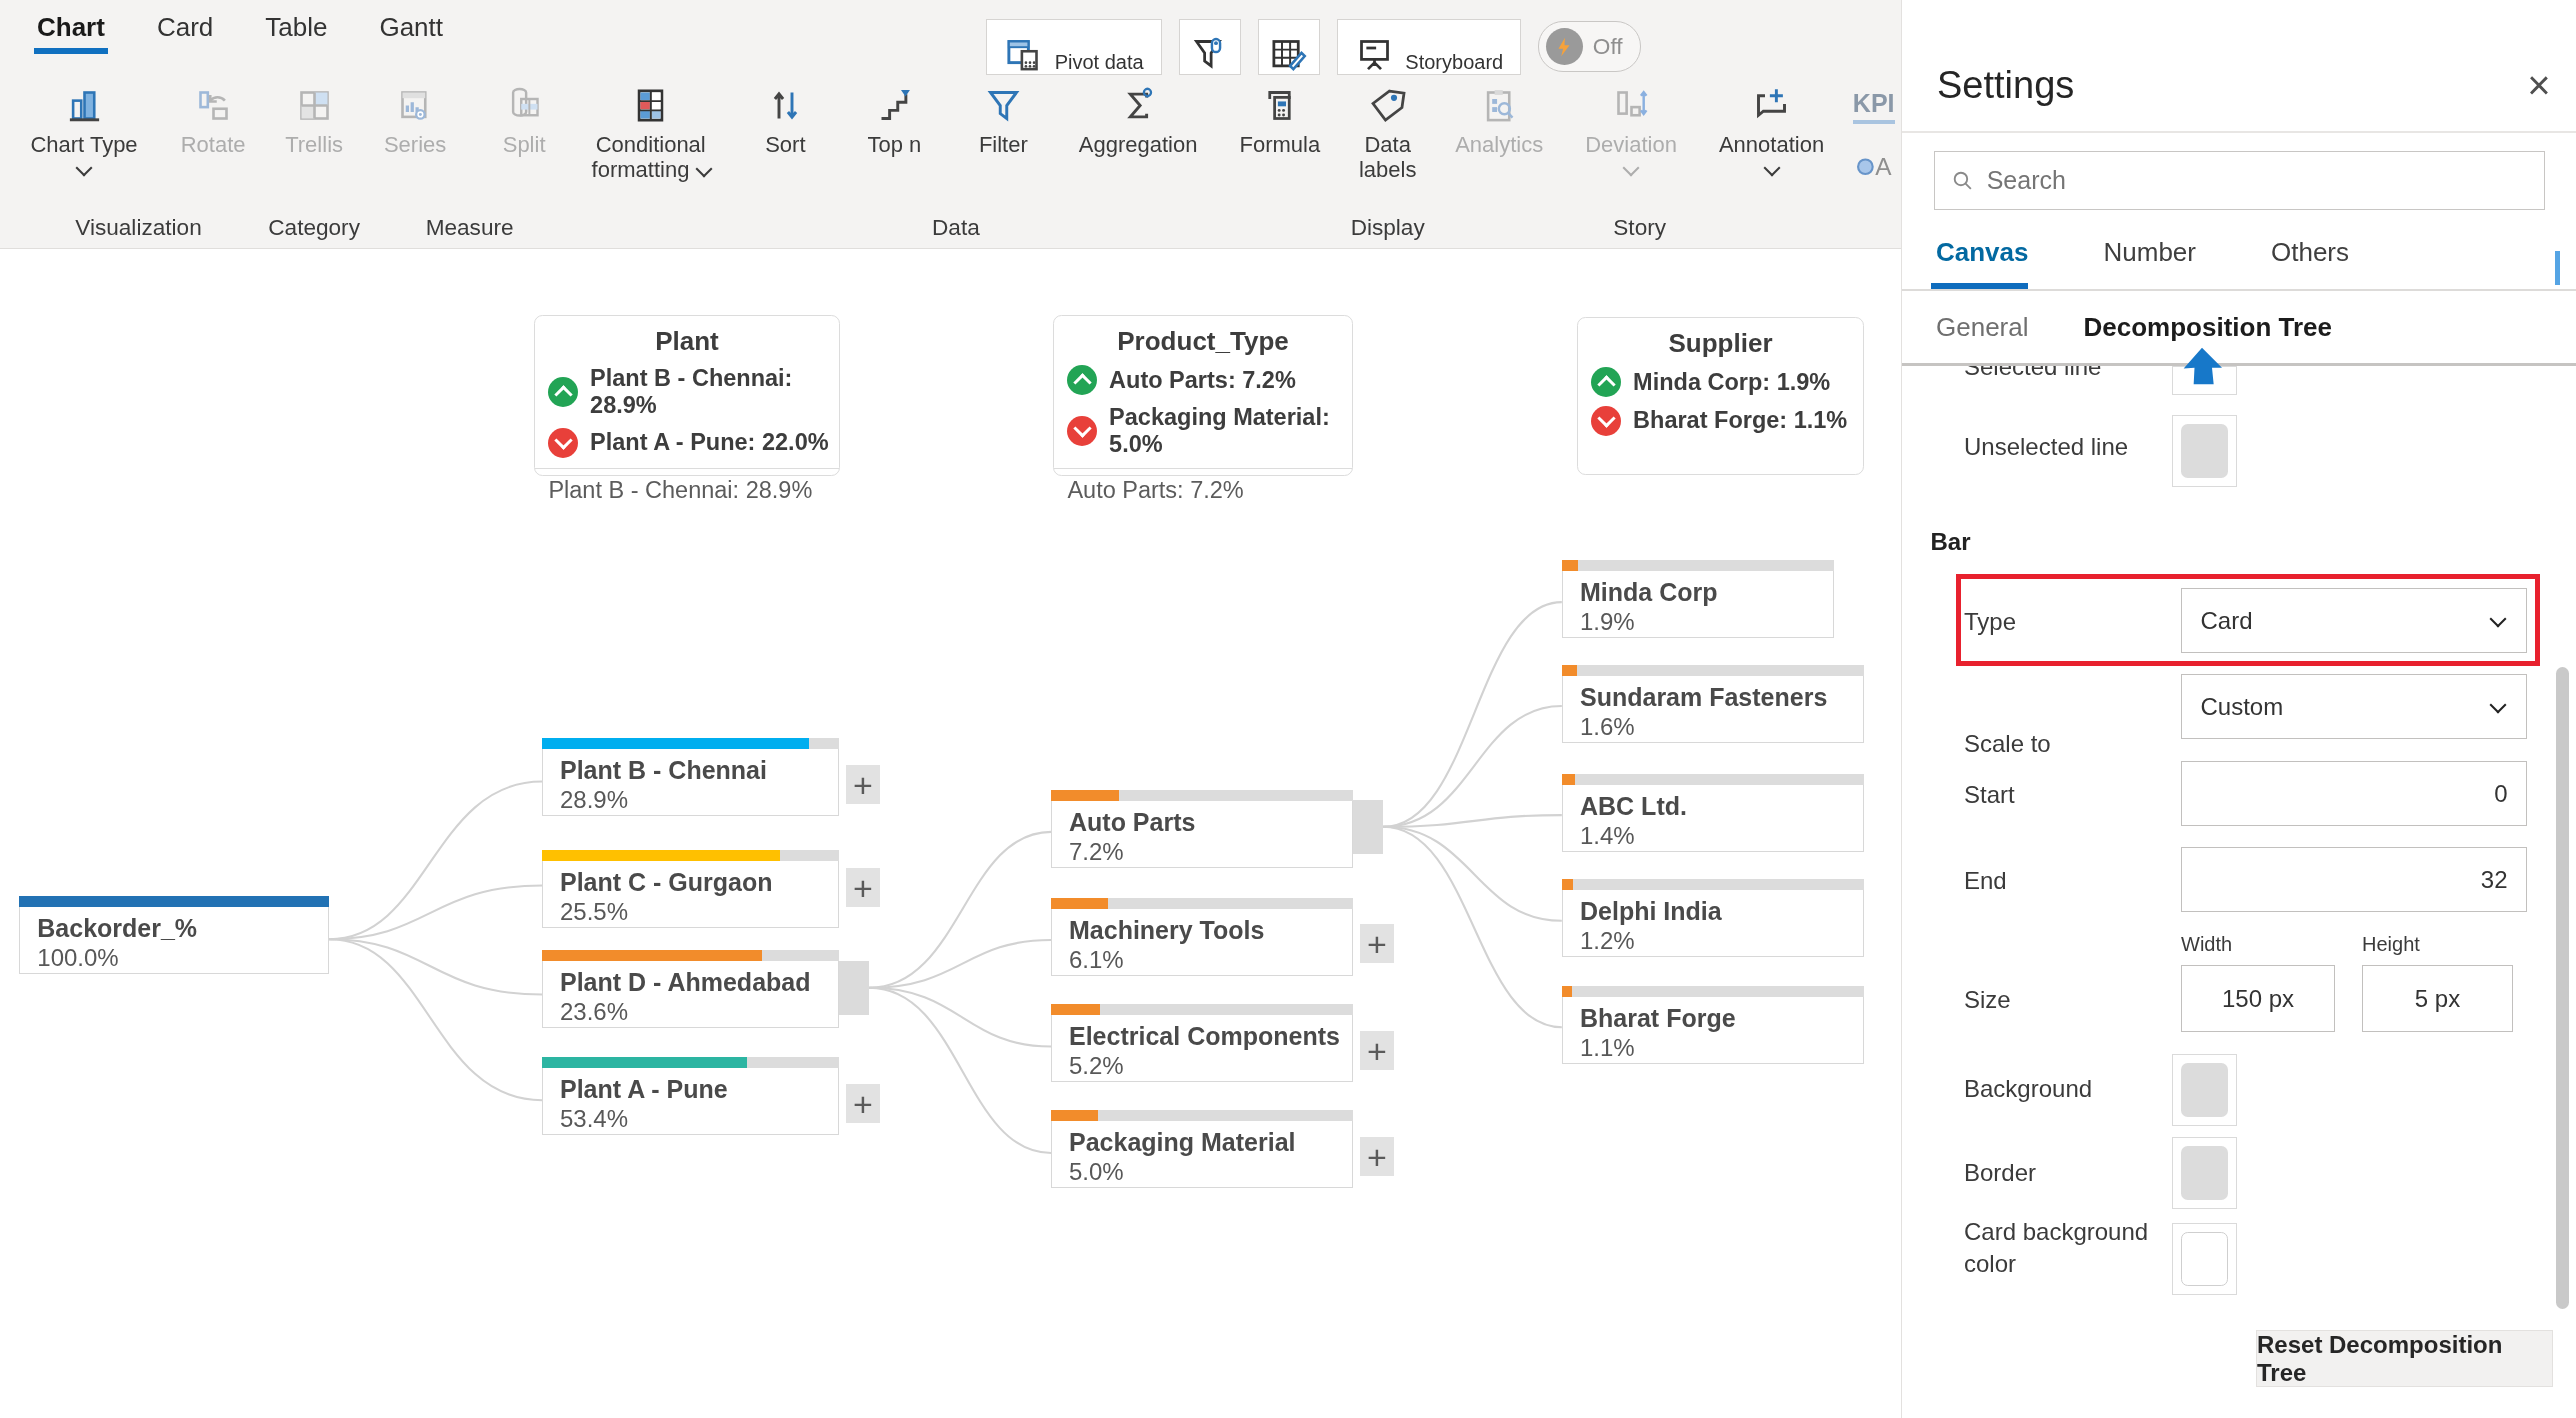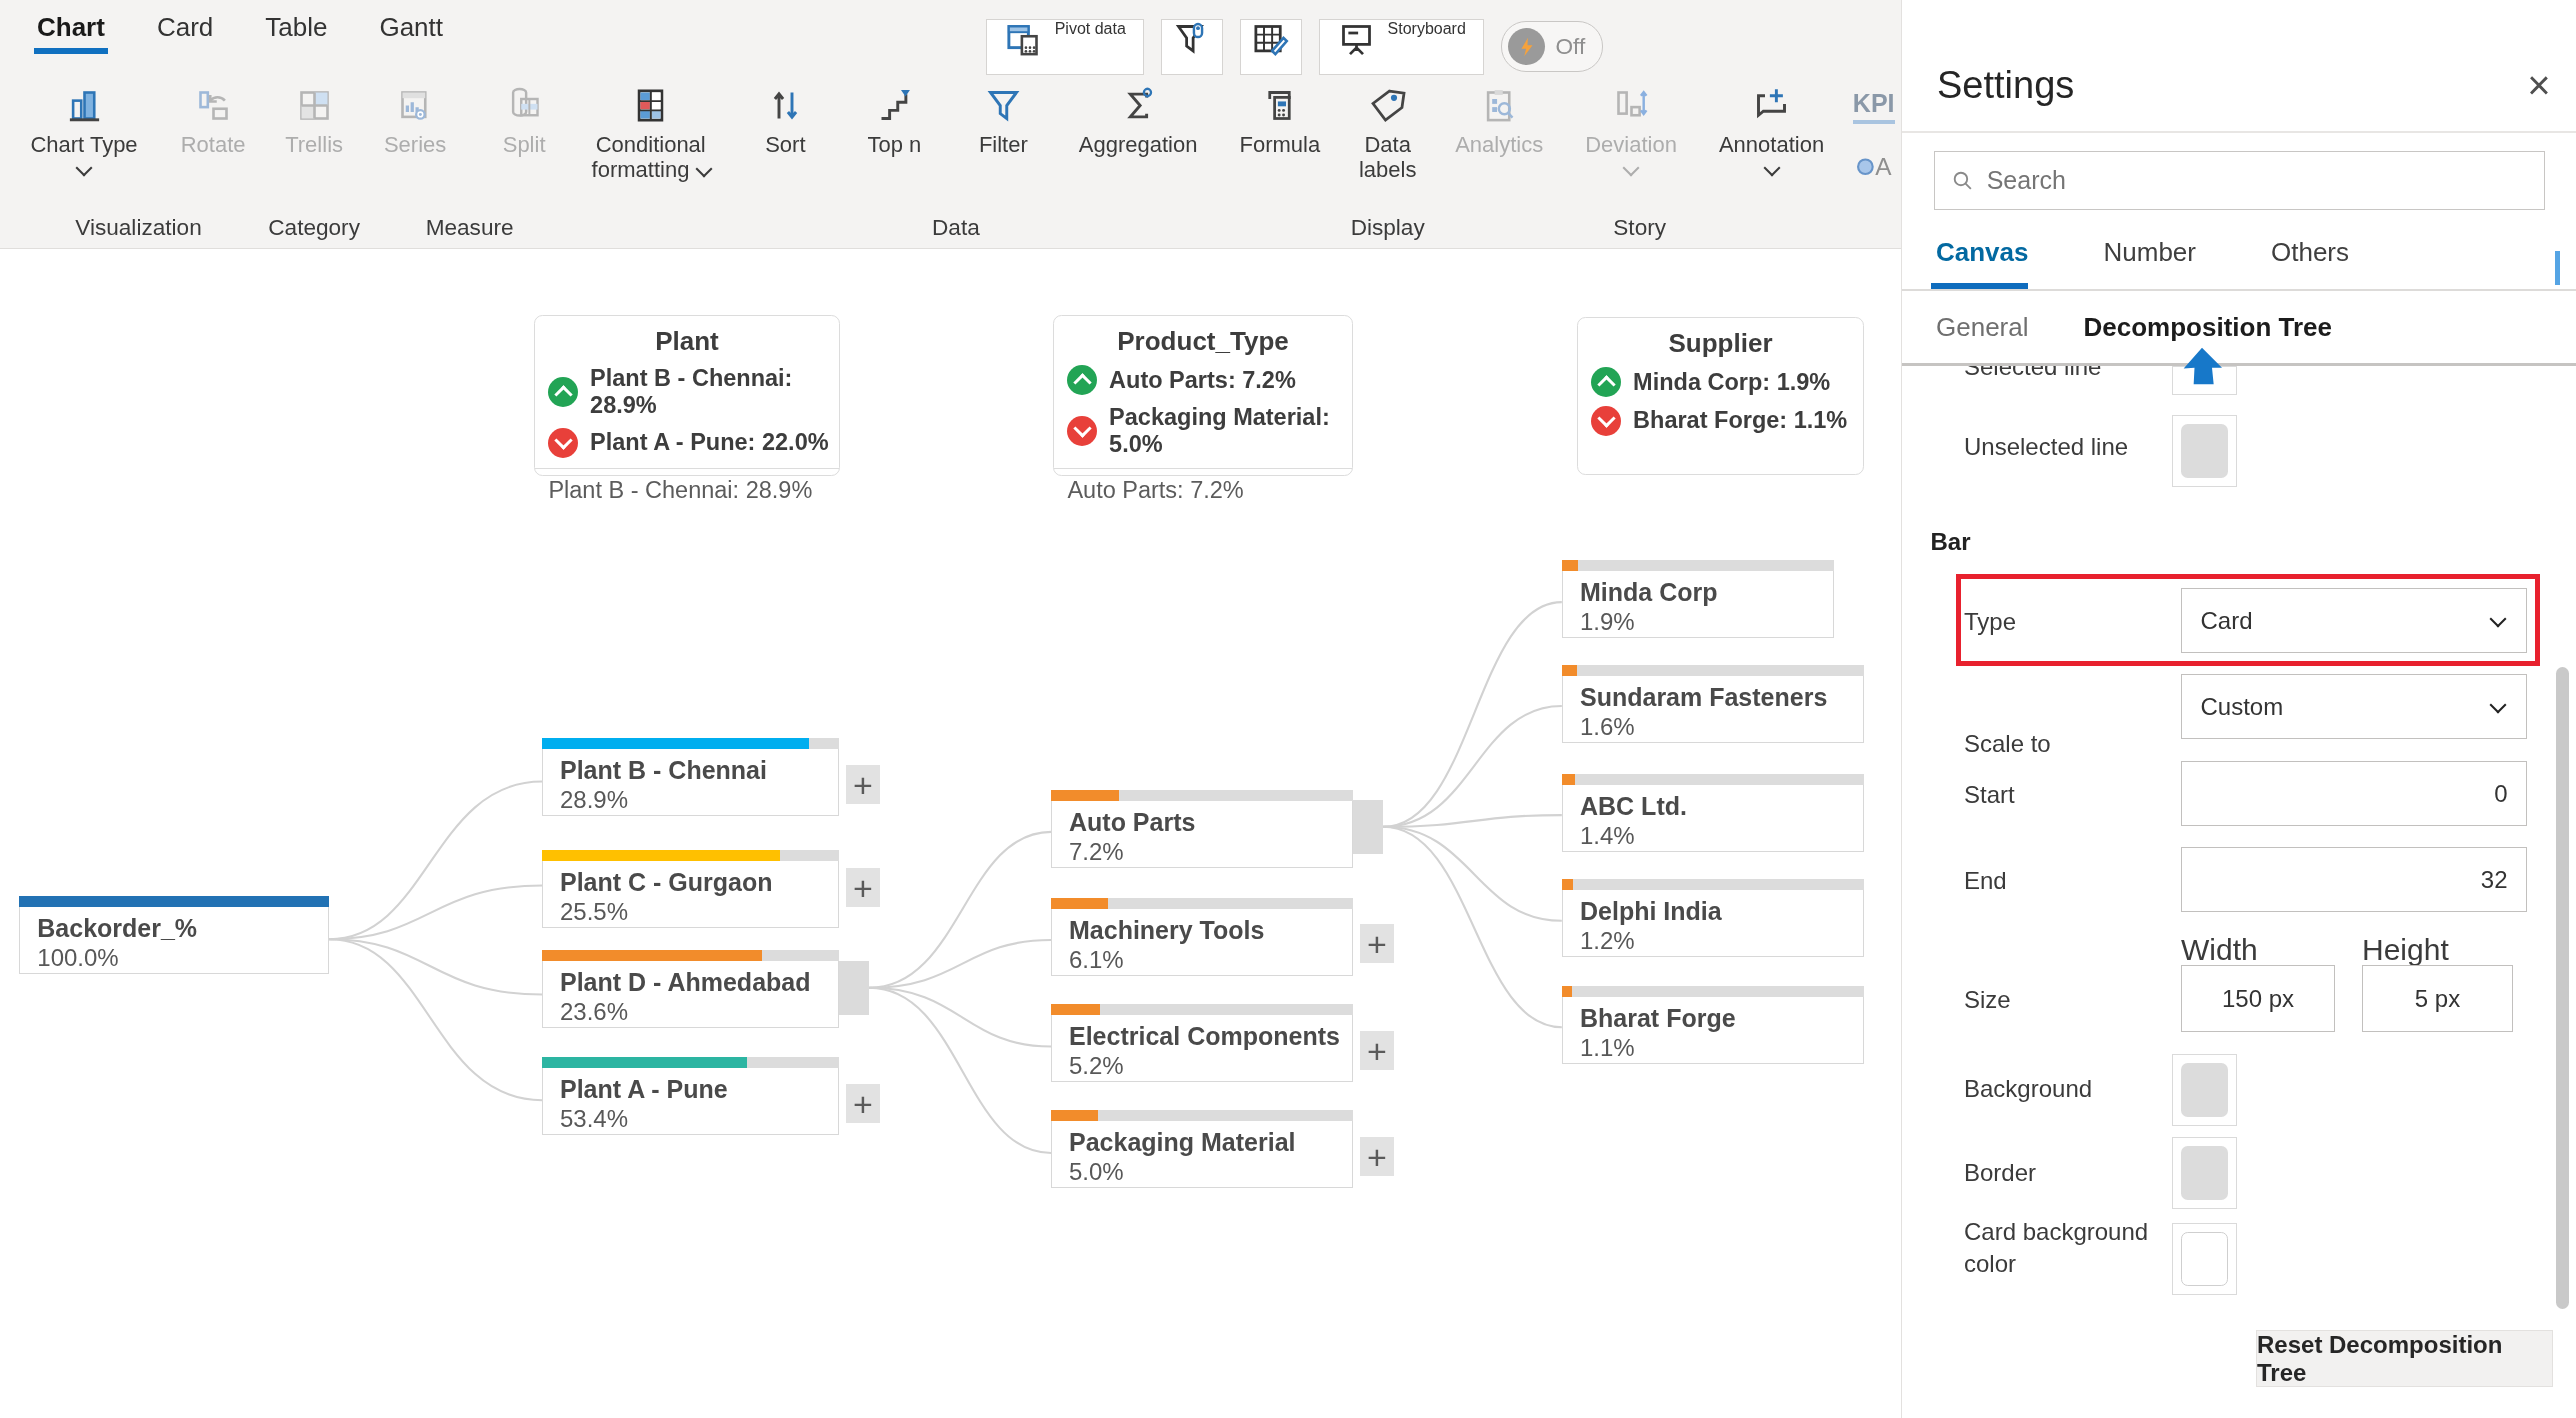--- a/index.html
+++ b/index.html
@@ -8,22 +8,22 @@
 
   
   .ribbon{position:absolute;left:0;top:0;width:1901px;height:248px;background:#f4f3f2;
           border-bottom:1.7px solid #e0dedc;}
   .tabs{position:absolute;left:37px;top:11.7px;display:flex;gap:52px;}
   .tab{position:relative;font-size:26px;color:#333;cursor:pointer;padding-bottom:11.7px;}
   .tab.active{font-weight:bold;color:#1a1a1a;}
   .tab.active::after{content:"";position:absolute;left:-3.4px;right:-3.4px;bottom:0;height:5.9px;background:#1070c0;}
 
   .topbtns{position:absolute;top:18.5px;left:986px;display:flex;gap:17px;align-items:center;}
-  .wbtn{height:54px;background:#fff;border:0.8px solid #d6d4d2;display:flex;align-items:flex-start;
-        justify-content:center;gap:11.7px;padding:0 17px;font-size:16px;color:#333;}
+  .wbtn{height:54px;background:#fff;border:0.8px solid #d6d4d2;display:flex;align-items:flex-end;
+        justify-content:center;gap:11.7px;padding:0 17px;font-size:20px;color:#333;}
   .offpill{height:49px;border:1.7px solid #c9c7c5;border-radius:25px;background:#f7f6f5;
            display:flex;align-items:center;gap:10px;padding:0 17px 0 6.7px;}
   .boltcir{width:37px;height:37px;border-radius:50%;background:#9a9a9a;display:flex;align-items:center;justify-content:center;}
   .offtxt{font-size:22.6px;color:#8f8f8f;}
 
   .toolbar{position:absolute;left:13.4px;top:81px;right:8.4px;height:163px;display:flex;}
   .rgroup{display:flex;flex-direction:column;}
   .items{flex:1;display:flex;justify-content:center;align-items:flex-start;gap:42px;padding:5px 17px 0;}
   .glabel{text-align:center;font-size:22.6px;color:#3b3b3b;padding-bottom:3.4px;white-space:nowrap;}
   .vsep{width:1.7px;background:#dcdad8;margin:8.4px 0 13.4px;}
@@ -93,21 +93,21 @@
   .psection{position:absolute;left:28.5px;font-size:24px;font-weight:bold;color:#222;}
   .swatch{position:absolute;left:270px;width:65px;background:#fff;border:1.7px solid #dadada;box-sizing:border-box;}
   .swinner{position:absolute;left:8.4px;right:8.4px;top:8.4px;bottom:8.4px;border-radius:6.7px;background:#dcdcdc;}
   .swinner.white{background:#fff;border:1.7px solid #cfcfcf;}
   .pselect,.pinput{position:absolute;left:279px;width:346px;height:65px;border:1.7px solid #c2c0be;
             box-sizing:border-box;background:#fff;display:flex;align-items:center;font-size:24px;color:#333;}
   .pselect{padding-left:18.5px;}
   .pselect .chv{position:absolute;right:22px;top:23.5px;border-color:#222;}
   .pinput{justify-content:flex-end;padding-right:18.5px;}
   .redbox{position:absolute;left:54px;top:574px;width:584px;height:92px;border:5px solid #e8212e;box-sizing:border-box;}
-  .sizehdr{position:absolute;font-size:30px;color:#3b3b3b;}
+  .sizehdr{position:absolute;font-size:20px;color:#3b3b3b;}
   .sizeinput{position:absolute;height:67px;border:1.7px solid #c2c0be;box-sizing:border-box;background:#fff;
              display:flex;align-items:center;justify-content:center;font-size:24px;color:#333;}
   .resetbtn{position:absolute;left:354px;top:1330px;width:295px;height:55px;background:#f2f1f0;
             border:0.8px solid #e3e1df;display:flex;align-items:center;justify-content:center;
             font-size:24px;font-weight:bold;color:#262626;cursor:pointer;}
   .vscroll{position:absolute;left:654px;top:667px;width:12.6px;height:642px;background:#c9c9c9;border-radius:6.7px;}
   .bluemark{position:absolute;left:653px;top:251px;width:5px;height:34px;background:#55a4e4;}
   .clipwrap{position:absolute;left:62px;top:366px;width:201px;height:12.6px;overflow:hidden;}
   .clipwrap span{position:absolute;top:-13.4px;font-size:24px;color:#3b3b3b;white-space:nowrap;}
   .cursor-arrow{position:absolute;left:278px;top:346px;z-index:5;}

